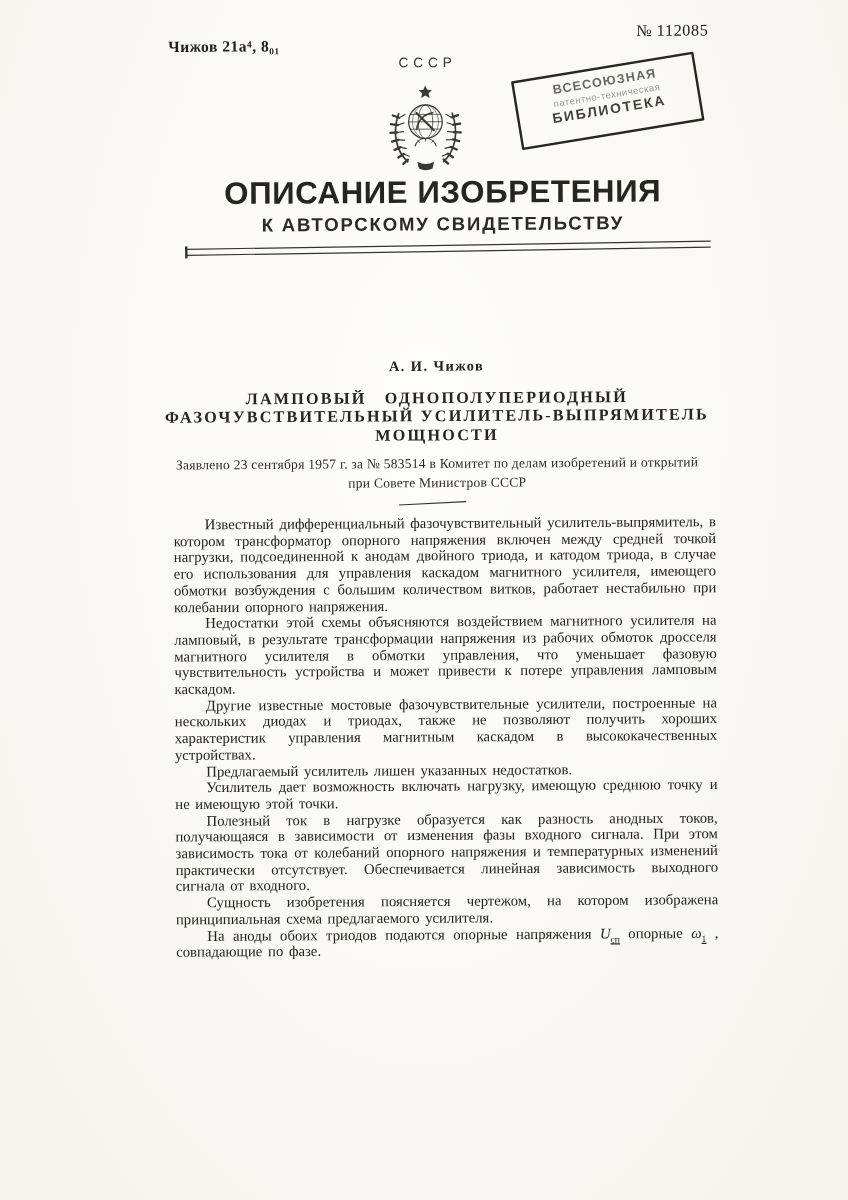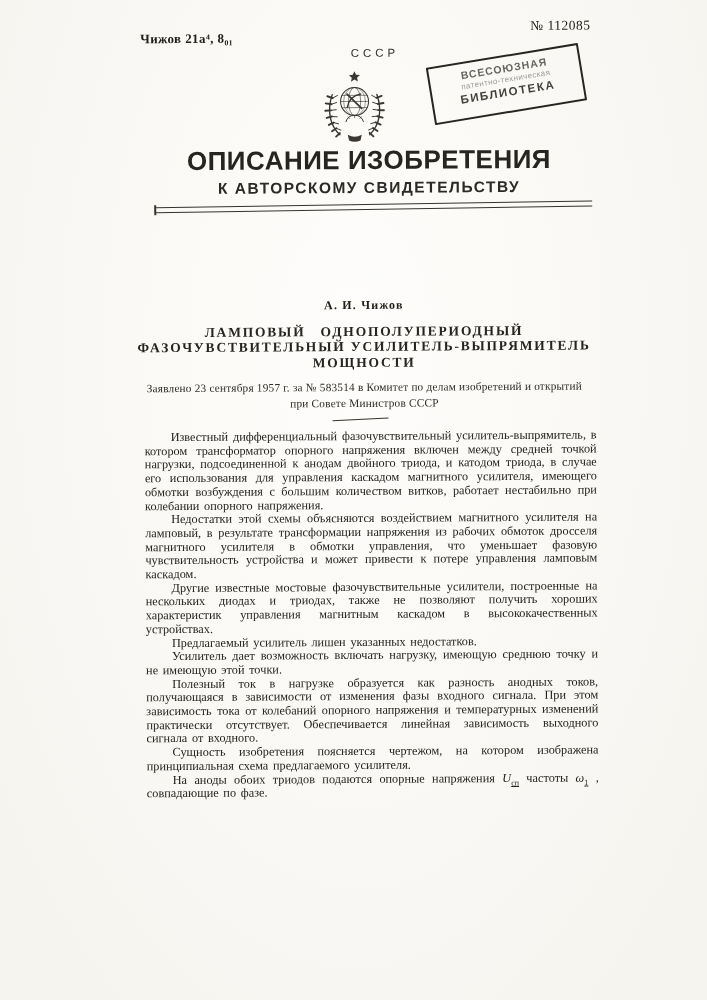--- a/index.html
+++ b/index.html
@@ -9,21 +9,21 @@
     background-image:radial-gradient(ellipse at 50% 35%, rgba(255,255,255,.6), rgba(210,208,198,.18));
     color:#222019;
     font-family:"Liberation Serif","DejaVu Serif",serif;
   }
   .tilt{position:absolute;inset:0;transform:rotate(-0.35deg);}
   .abs{position:absolute;}
 
   .class-label{left:143px;top:30px;font-size:13px;font-weight:bold;letter-spacing:.4px;}
   .doc-number{left:517px;top:19px;font-size:13.5px;letter-spacing:.5px;margin-left:16px;}
 
-  .country{left:312px;top:47px;width:90px;text-align:right;
+  .country{left:312px;top:47px;width:90px;text-align:center;
     font-family:"Liberation Sans","DejaVu Sans",sans-serif;
     font-size:11.5px;letter-spacing:4px;text-indent:4px;color:#35332e;}
   .emblem{left:312px;top:70px;width:90px;height:84px;}
 
   .stamp{
     left:432px;top:56px;width:154px;height:58px;
     transform:rotate(-9deg);
     border:2px solid #26251f;border-radius:1px;
     text-align:center;
     font-family:"Liberation Sans","DejaVu Sans",sans-serif;
@@ -123,17 +123,17 @@
     <div class="abs filing-dash"></div>
 
     <div class="abs body-text">
       <p>Известный дифференциальный фазочувствительный усилитель-выпрямитель, в котором трансформатор опорного напряжения включен между средней точкой нагрузки, подсоединенной к анодам двойного триода, и катодом триода, в случае его использования для управления каскадом магнитного усилителя, имеющего обмотки возбуждения с большим количеством витков, работает нестабильно при колебании опорного напряжения.</p>
       <p>Недостатки этой схемы объясняются воздействием магнитного усилителя на ламповый, в результате трансформации напряжения из рабочих обмоток дросселя магнитного усилителя в обмотки управления, что уменьшает фазовую чувствительность устройства и может привести к потере управления ламповым каскадом.</p>
       <p>Другие известные мостовые фазочувствительные усилители, построенные на нескольких диодах и триодах, также не позволяют получить хороших характеристик управления магнитным каскадом в высококачественных устройствах.</p>
       <p>Предлагаемый усилитель лишен указанных недостатков.</p>
       <p>Усилитель дает возможность включать нагрузку, имеющую среднюю точку и не имеющую этой точки.</p>
       <p>Полезный ток в нагрузке образуется как разность анодных токов, получающаяся в зависимости от изменения фазы входного сигнала. При этом зависимость тока от колебаний опорного напряжения и температурных изменений практически отсутствует. Обеспечивается линейная зависимость выходного сигнала от входного.</p>
       <p>Сущность изобретения поясняется чертежом, на котором изображена принципиальная схема предлагаемого усилителя.</p>
-      <p><span>На аноды обоих триодов подаются опорные напряжения </span><i>U</i><sub>сп</sub><span> частоты </span><i>ω</i><sub>1</sub><span> , совпадающие по фазе.</span></p>
+      <p><span>На аноды обоих триодов подаются опорные напряжения </span><i>U</i><sub>сп</sub><span> опорные </span><i>ω</i><sub>1</sub><span> , совпадающие по фазе.</span></p>
     </div>
 
   </div>
 </div>
 
 </body></html>

